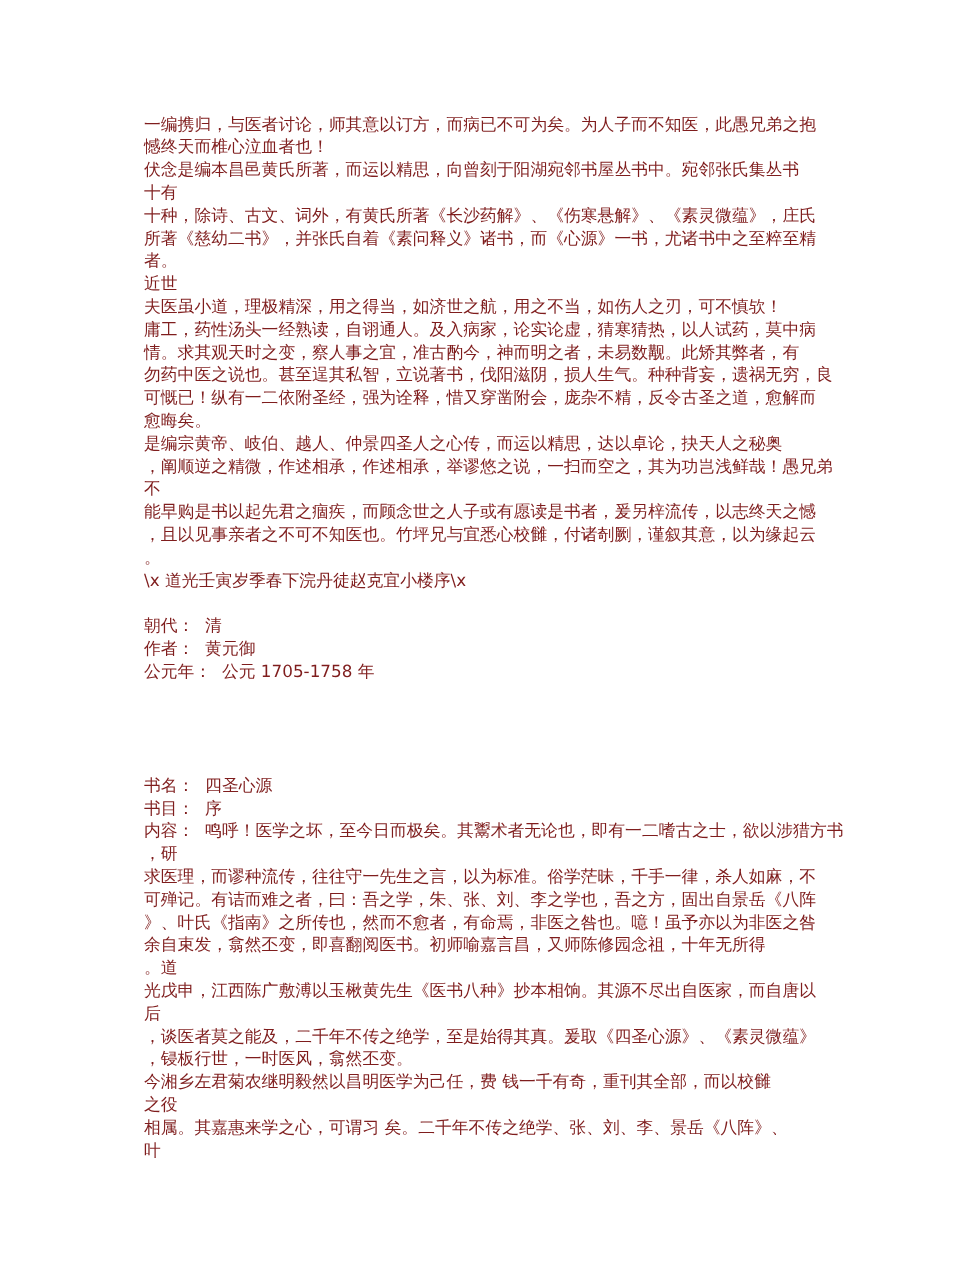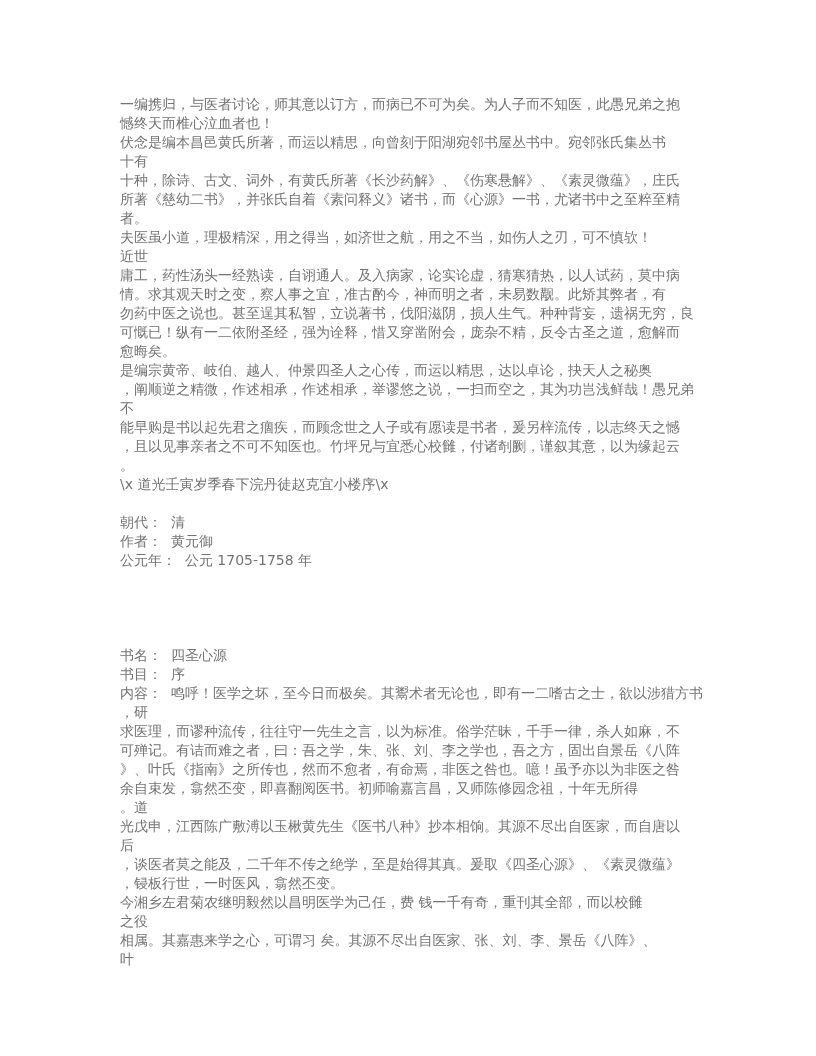--- a/index.html
+++ b/index.html
@@ -17,43 +17,43 @@
       position: absolute;
       left: 120px;
       top: 95px;
       width: 600px;
     }
     .line {
       font-family: "DejaVu Sans", "Liberation Sans", sans-serif;
       font-size: 14px;
       line-height: 19px;
       height: 19px;
-      color: #737373;
+      color: #7f1d1d;
       white-space: pre;
       letter-spacing: 0px;
     }
     .blank { height: 19px; }
     .field-label { display: inline; }
     .field-value { display: inline; }
   </style>
 </head>
 <body>
 
 <div class="page">
 
   <div>
     <div class="line">一编携归，与医者讨论，师其意以订方，而病已不可为矣。为人子而不知医，此愚兄弟之抱</div>
     <div class="line">憾终天而椎心泣血者也！</div>
     <div class="line">伏念是编本昌邑黄氏所著，而运以精思，向曾刻于阳湖宛邻书屋丛书中。宛邻张氏集丛书</div>
     <div class="line">十有</div>
     <div class="line">十种，除诗、古文、词外，有黄氏所著《长沙药解》、《伤寒悬解》、《素灵微蕴》，庄氏</div>
     <div class="line">所著《慈幼二书》，并张氏自着《素问释义》诸书，而《心源》一书，尤诸书中之至粹至精</div>
     <div class="line">者。</div>
+    <div class="line">近世</div>
     <div class="line">夫医虽小道，理极精深，用之得当，如济世之航，用之不当，如伤人之刃，可不慎欤！</div>
-    <div class="line">近世</div>
     <div class="line">庸工，药性汤头一经熟读，自诩通人。及入病家，论实论虚，猜寒猜热，以人试药，莫中病</div>
     <div class="line">情。求其观天时之变，察人事之宜，准古酌今，神而明之者，未易数觏。此矫其弊者，有</div>
     <div class="line">勿药中医之说也。甚至逞其私智，立说著书，伐阳滋阴，损人生气。种种背妄，遗祸无穷，良</div>
     <div class="line">可慨已！纵有一二依附圣经，强为诠释，惜又穿凿附会，庞杂不精，反令古圣之道，愈解而</div>
     <div class="line">愈晦矣。</div>
     <div class="line">是编宗黄帝、岐伯、越人、仲景四圣人之心传，而运以精思，达以卓论，抉天人之秘奥</div>
     <div class="line">，阐顺逆之精微，作述相承，作述相承，举谬悠之说，一扫而空之，其为功岂浅鲜哉！愚兄弟</div>
     <div class="line">不</div>
     <div class="line">能早购是书以起先君之痼疾，而顾念世之人子或有愿读是书者，爰另梓流传，以志终天之憾</div>
     <div class="line">，且以见事亲者之不可不知医也。竹坪兄与宜悉心校雠，付诸剞劂，谨叙其意，以为缘起云</div>
@@ -83,17 +83,17 @@
     <div class="line">可殚记。有诘而难之者，曰：吾之学，朱、张、刘、李之学也，吾之方，固出自景岳《八阵</div>
     <div class="line">》、叶氏《指南》之所传也，然而不愈者，有命焉，非医之咎也。噫！虽予亦以为非医之咎</div>
     <div class="line">余自束发，翕然丕变，即喜翻阅医书。初师喻嘉言昌，又师陈修园念祖，十年无所得</div>
     <div class="line">。道</div>
     <div class="line">光戊申，江西陈广敷溥以玉楸黄先生《医书八种》抄本相饷。其源不尽出自医家，而自唐以</div>
     <div class="line">后</div>
     <div class="line">，谈医者莫之能及，二千年不传之绝学，至是始得其真。爰取《四圣心源》、《素灵微蕴》</div>
     <div class="line">，锓板行世，一时医风，翕然丕变。</div>
     <div class="line">今湘乡左君菊农继明毅然以昌明医学为己任，费 钱一千有奇，重刊其全部，而以校雠</div>
     <div class="line">之役</div>
-    <div class="line">相属。其嘉惠来学之心，可谓习 矣。其源不尽出自医家、张、刘、李、景岳《八阵》、</div>
+    <div class="line">相属。其嘉惠来学之心，可谓习 矣。二千年不传之绝学、张、刘、李、景岳《八阵》、</div>
     <div class="line">叶</div>
   </div>
 
 </div>
 
 </body></html>

